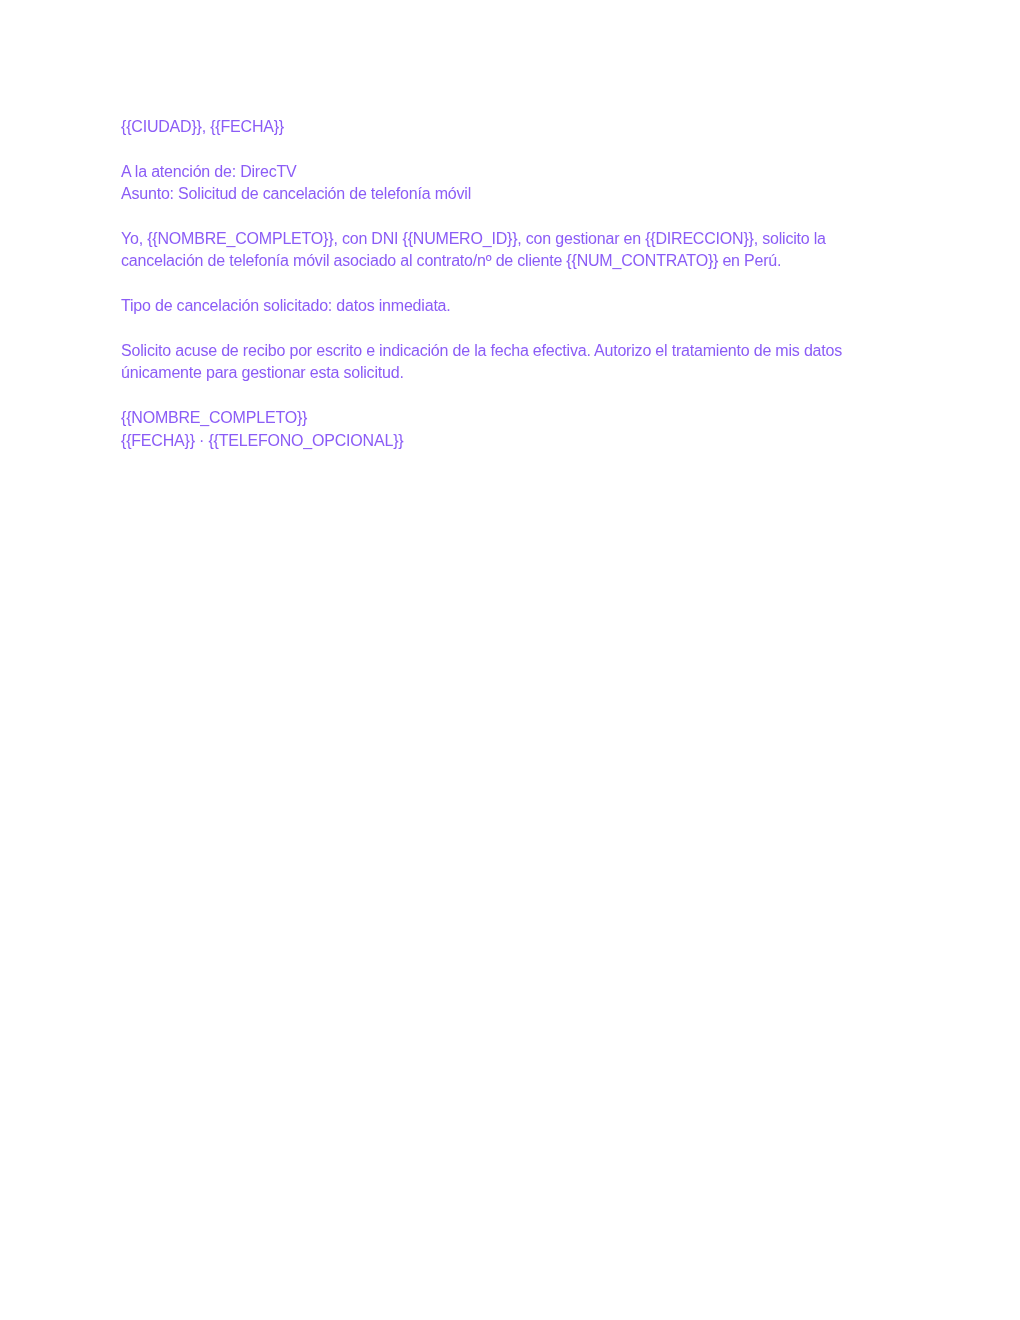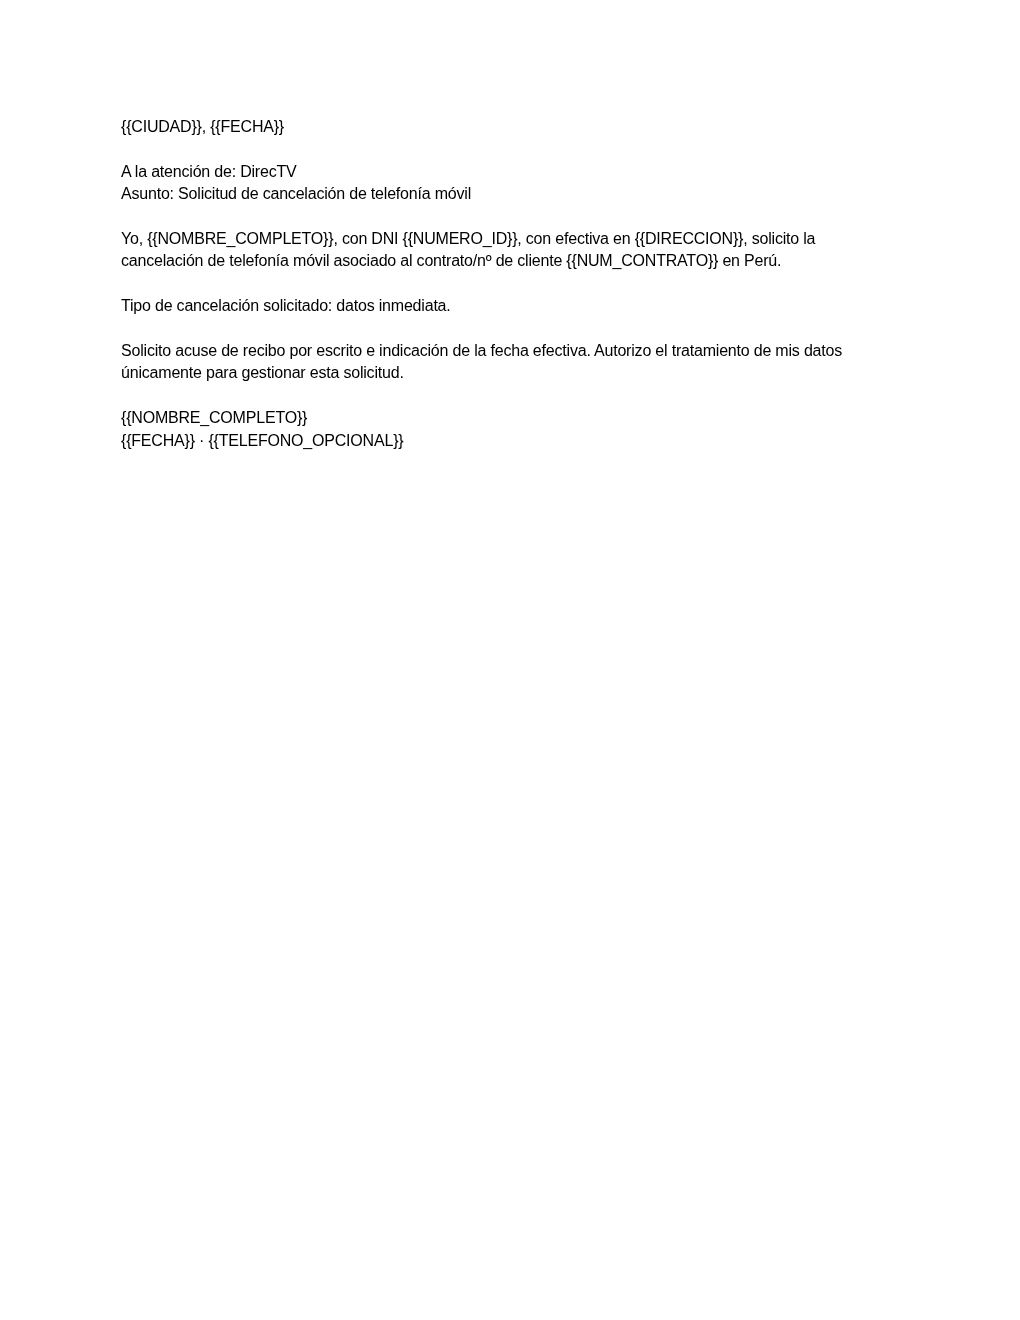--- a/index.html
+++ b/index.html
@@ -16,21 +16,21 @@
     font-family: "Liberation Sans", sans-serif;
   }
   .letter-content {
     position: absolute;
     left: 121px;
     top: 116px;
     width: 780px;
     font-size: 16px;
     line-height: 22.4px;
     letter-spacing: -0.2px;
-    color: #000000;
+    color: #8b5cf6;
   }
   .para {
     margin: 0 0 22.4px 0;
     padding: 0;
   }
   .line {
     white-space: nowrap;
   }
 </style>
 </head>
@@ -42,21 +42,21 @@
     <div class="para">
       <div class="line">{{CIUDAD}}, {{FECHA}}</div>
     </div>
 
     <div class="para">
       <div class="line">A la atención de: DirecTV</div>
       <div class="line">Asunto: Solicitud de cancelación de telefonía móvil</div>
     </div>
 
     <div class="para">
-      <div class="line">Yo, {{NOMBRE_COMPLETO}}, con DNI {{NUMERO_ID}}, con efectiva en {{DIRECCION}}, solicito la</div>
+      <div class="line">Yo, {{NOMBRE_COMPLETO}}, con DNI {{NUMERO_ID}}, con gestionar en {{DIRECCION}}, solicito la</div>
       <div class="line">cancelación de telefonía móvil asociado al contrato/nº de cliente {{NUM_CONTRATO}} en Perú.</div>
     </div>
 
     <div class="para">
       <div class="line">Tipo de cancelación solicitado: datos inmediata.</div>
     </div>
 
     <div class="para">
       <div class="line">Solicito acuse de recibo por escrito e indicación de la fecha efectiva. Autorizo el tratamiento de mis datos</div>
       <div class="line">únicamente para gestionar esta solicitud.</div>

